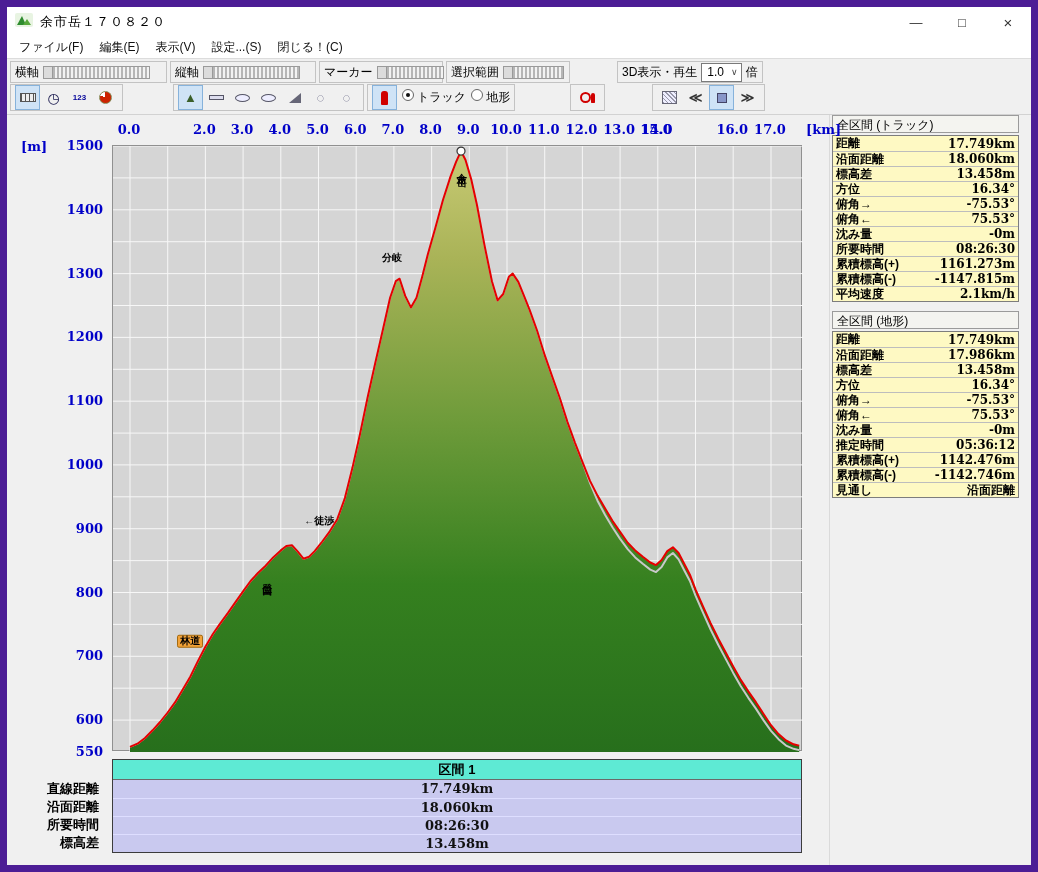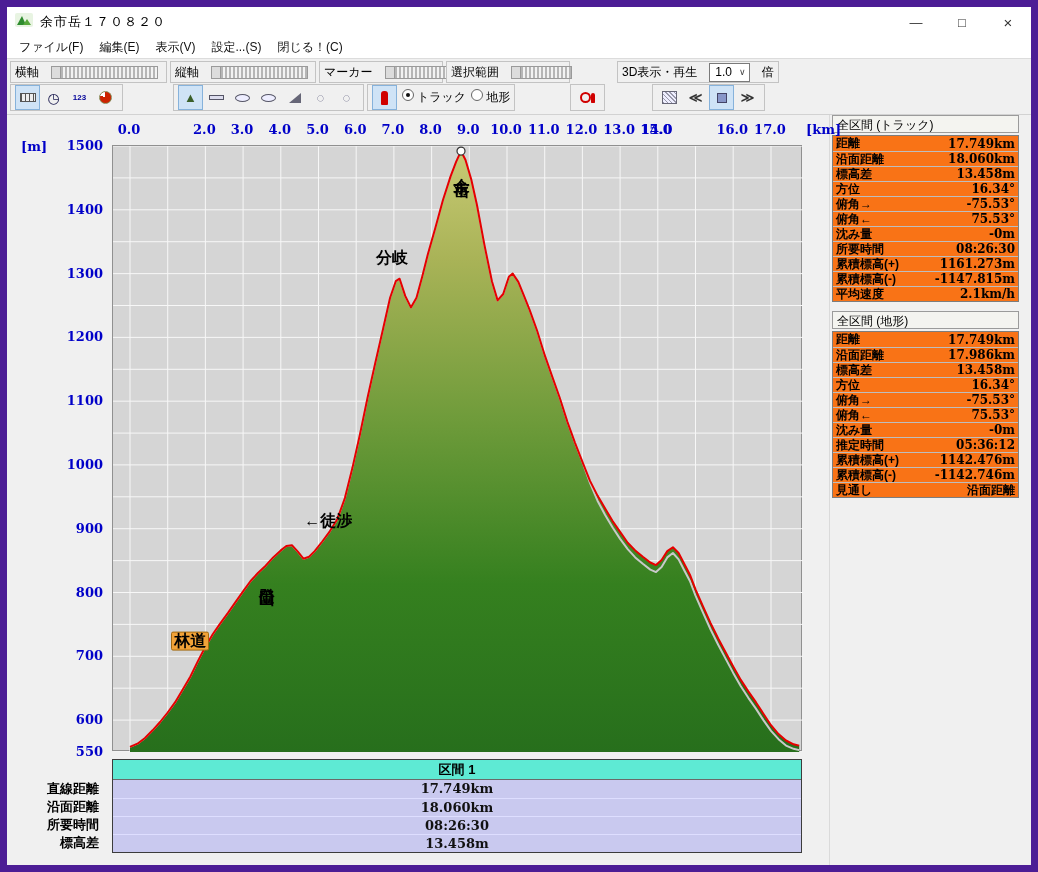--- a/index.html
+++ b/index.html
@@ -13,21 +13,21 @@
   .win-btn{width:46px;height:100%;display:flex;align-items:center;justify-content:center;font-size:13px;color:#333}
   .win-btn.close{font-size:15px}
 
   
   .menubar{height:22px;background:#ffffff;border-bottom:1px solid #dcdcdc;display:flex;align-items:center;padding-left:4px;flex:0 0 auto}
   .menu-item{font-size:12px;padding:2px 8px;color:#111;white-space:nowrap}
 
   
   .toolbar{flex:0 0 auto;background:#f0f0f0;padding:1px 3px 2px 3px;border-bottom:1px solid #d2d2d2}
   .tb-row{display:flex;align-items:center;margin:1px 0}
-  .tb-group{display:flex;align-items:center;gap:12px;border:1px solid #c3c3c3;background:#f0f0f0;padding:2px 4px;margin-right:3px;height:22px}
+  .tb-group{display:flex;align-items:center;gap:4px;border:1px solid #c3c3c3;background:#f0f0f0;padding:2px 4px;margin-right:3px;height:22px}
   .tb-row2 .tb-group{height:27px;gap:1px}
   .tb-label{font-size:12px;color:#000;white-space:nowrap}
   .tb-slider{display:inline-flex;align-items:center;border:1px solid #9a9a9a;background:#fff;height:13px}
   .tb-thumb{width:9px;height:11px;background:#dcdcdc;border-right:1px solid #9a9a9a}
   .tb-stripes{height:11px;background:repeating-linear-gradient(90deg,#b6b6b6 0 2px,#f3f3f3 2px 4px)}
   .dropdown{display:inline-flex;align-items:center;border:1px solid #7a7a7a;background:#fff;height:19px;padding:0 3px 0 5px;font-size:12px;gap:7px}
   .dd-arrow{font-size:9px;color:#444}
   .tb-btn{width:25px;height:25px;border:1px solid transparent;display:flex;align-items:center;justify-content:center;background:transparent;font-size:13px;color:#234}
   .tb-btn.active{background:#cfe3f6;border-color:#86b2db}
   .radio-wrap{display:flex;align-items:flex-start;gap:3px;font-size:12px;margin-left:4px;white-space:nowrap}
@@ -52,37 +52,37 @@
 
   
   .main{flex:1;display:flex;overflow:hidden}
   .chart-zone{position:relative;width:822px;flex:0 0 auto;background:#f0f0f0}
   .plot{position:absolute;left:105px;top:30px;width:690px;height:606px;background:#d5d5d5;border:1px solid #909090}
   .plot svg{display:block}
   .xtick{position:absolute;top:7px;transform:translateX(-50%);font-family:"DejaVu Serif",serif;font-weight:bold;font-size:13px;color:#0000c8;white-space:nowrap}
   .ytick{position:absolute;left:0;width:96px;text-align:right;transform:translateY(-50%);font-family:"DejaVu Serif",serif;font-weight:bold;font-size:13px;color:#0000c8}
   .unit-m{position:absolute;left:14px;top:24px;font-family:"DejaVu Serif",serif;font-weight:bold;font-size:13px;color:#0000c8}
   .unit-km{position:absolute;left:799px;top:7px;font-family:"DejaVu Serif",serif;font-weight:bold;font-size:13px;color:#0000c8}
-  .annot{position:absolute;font-size:16px;font-weight:bold;color:#000;white-space:nowrap;line-height:1.05}
+  .annot{position:absolute;font-size:10px;font-weight:bold;color:#000;white-space:nowrap;line-height:1.05}
   .annot.vert{writing-mode:vertical-rl;text-orientation:upright;letter-spacing:2px}
   .annot.hl{border:1px solid #a36a10;border-radius:2px;padding:0 2px}
 
   
   .summary{position:absolute;left:0;top:644px;display:flex}
   .summary-labels{width:105px;flex:0 0 auto;padding-top:21px}
   .s-label{height:18px;line-height:18px;text-align:right;padding-right:13px;font-size:13px;font-weight:bold;color:#000;white-space:nowrap}
   .summary-box{width:690px;border:1px solid #3c3c3c;background:#c9c9ef}
   .summary-header{height:20px;line-height:20px;text-align:center;font-size:13px;font-weight:bold;background:#5eead4;border-bottom:1px solid #6a6a6a;color:#000}
   .summary-row{height:18px;line-height:18px;text-align:center;font-family:"DejaVu Serif",serif;font-weight:bold;font-size:13px;color:#111;border-top:1px solid #dedeff}
   .summary-row:first-child{border-top:none}
 
   
   .right-panel{flex:1;background:#f0f0f0;padding:0 12px 0 2px;overflow:hidden;border-left:1px solid #dadada}
   .panel-header{border:1px solid #9b9b9b;background:#f4f4f0;font-size:12px;color:#000;padding:1px 4px;height:18px;margin-bottom:2px;white-space:nowrap}
-  .panel-table{border:1px solid #7d7d7d;background:#f97316;margin-bottom:9px}
+  .panel-table{border:1px solid #7d7d7d;background:#fef9c3;margin-bottom:9px}
   .panel-row{display:flex;justify-content:space-between;align-items:center;height:15px;padding:0 3px;border-top:1px solid #bdbdbd;font-size:12px}
   .panel-row:first-child{border-top:none}
   .pl{font-weight:bold;color:#000;white-space:nowrap}
   .pv{font-family:"DejaVu Serif",serif;font-weight:bold;color:#000;white-space:nowrap}
 </style>
 </head>
 <body>
 
 <div class="window">
 

